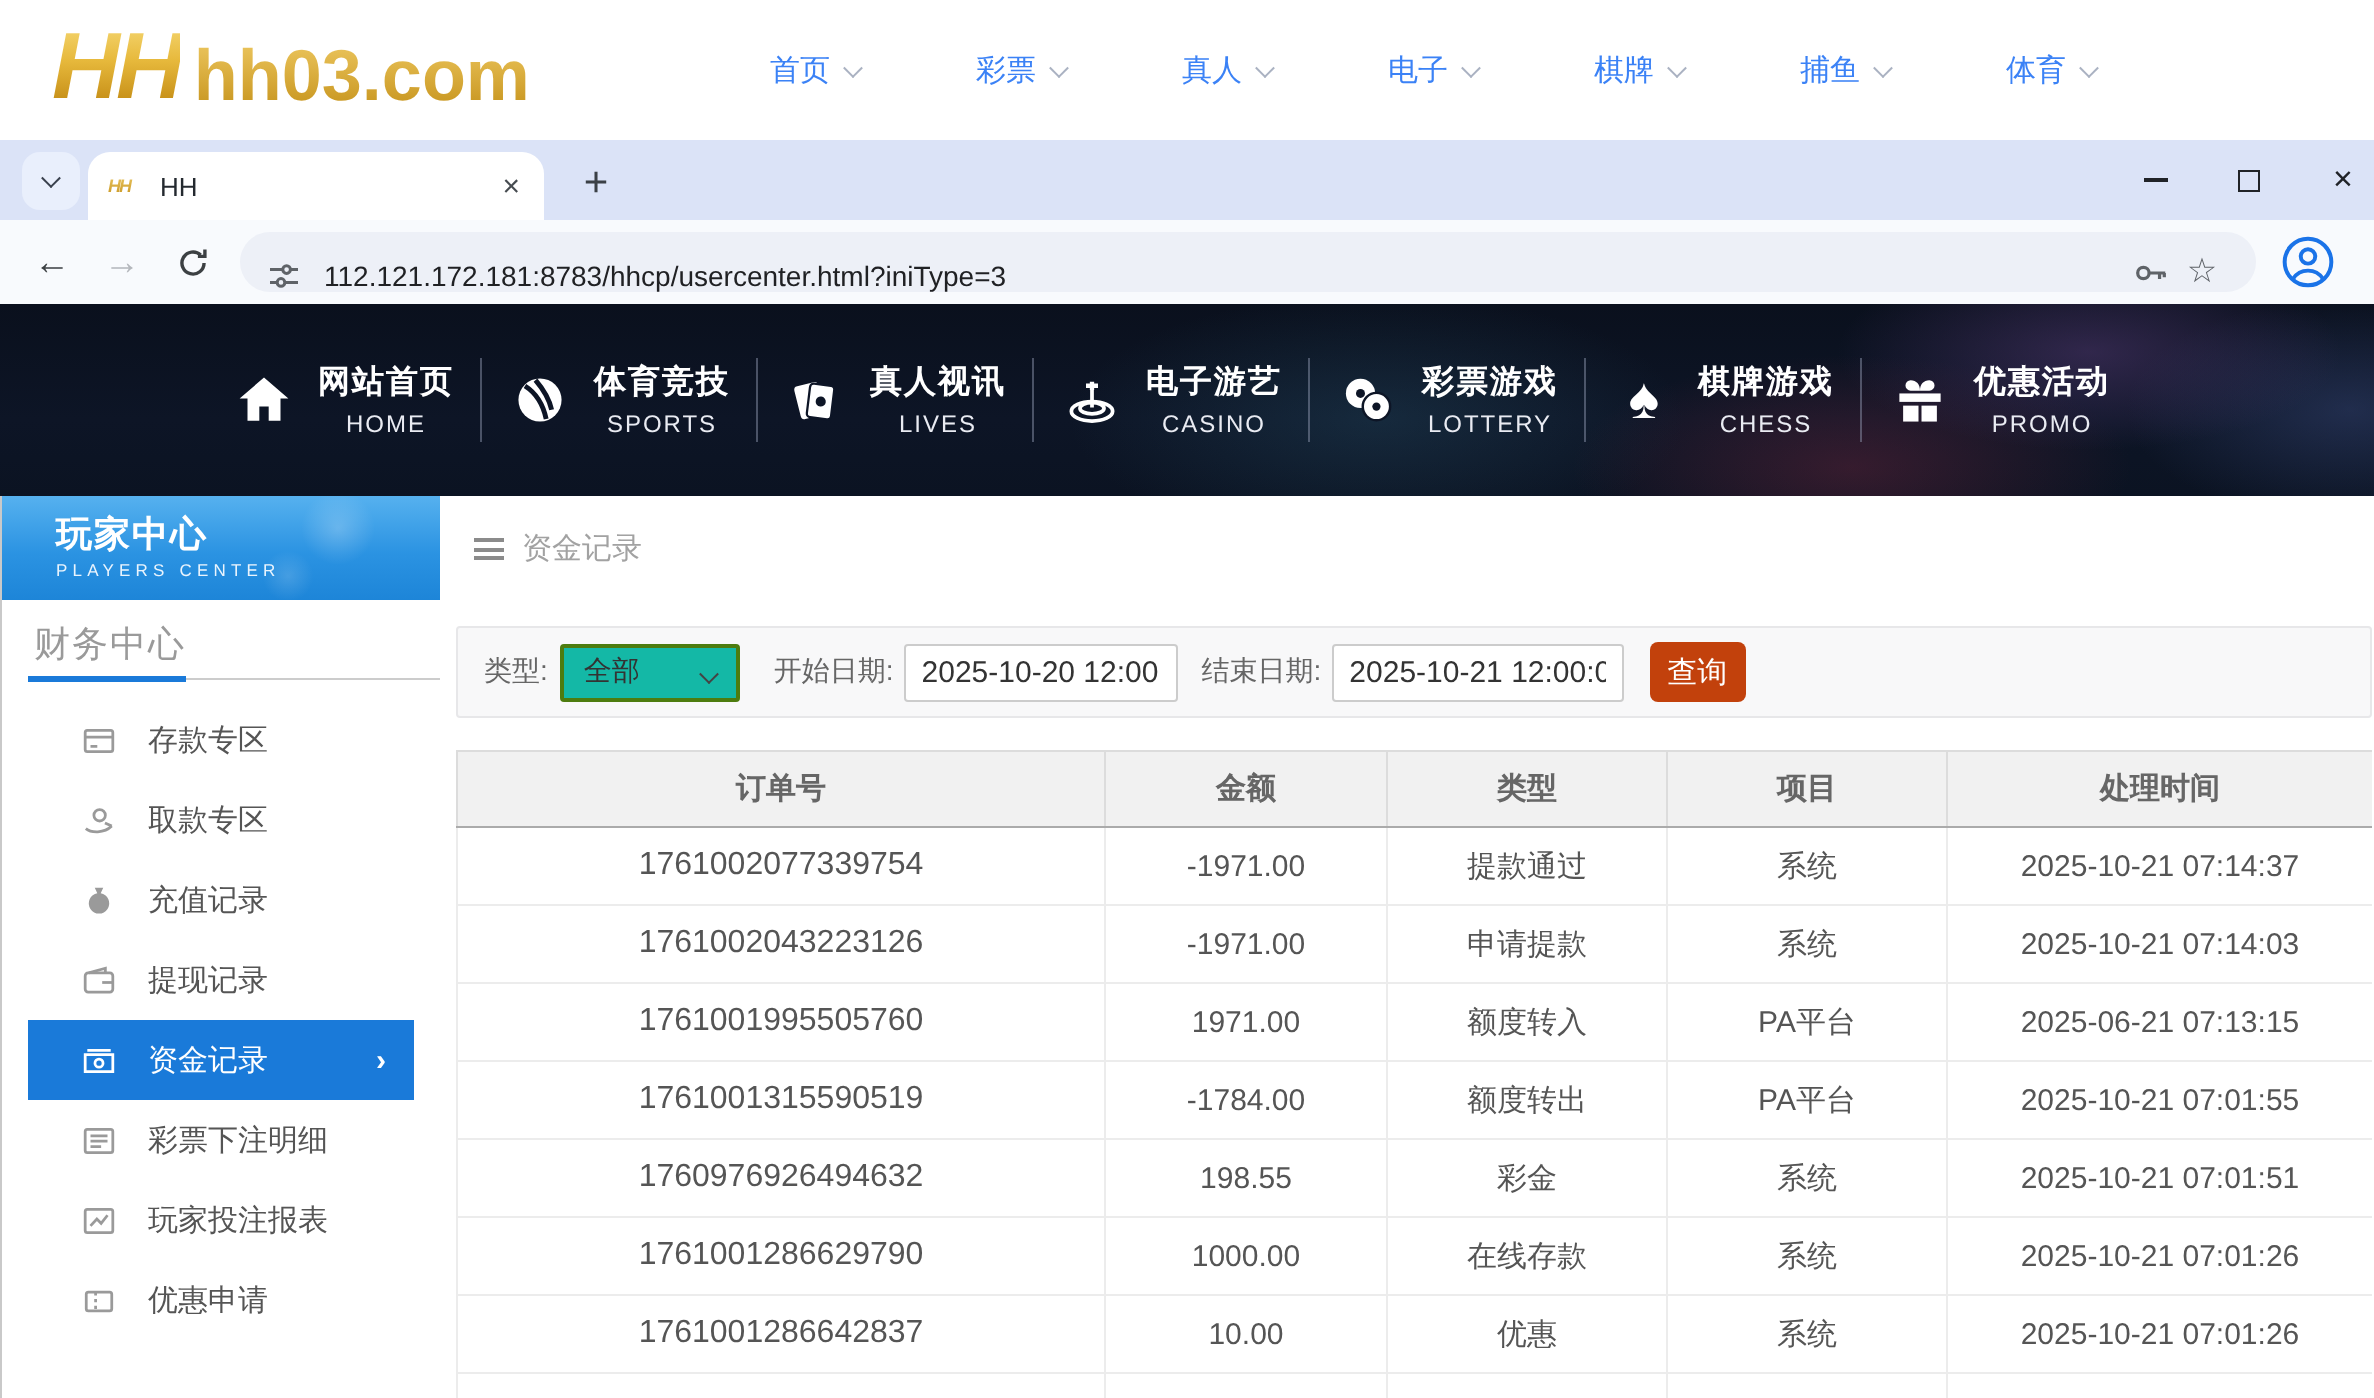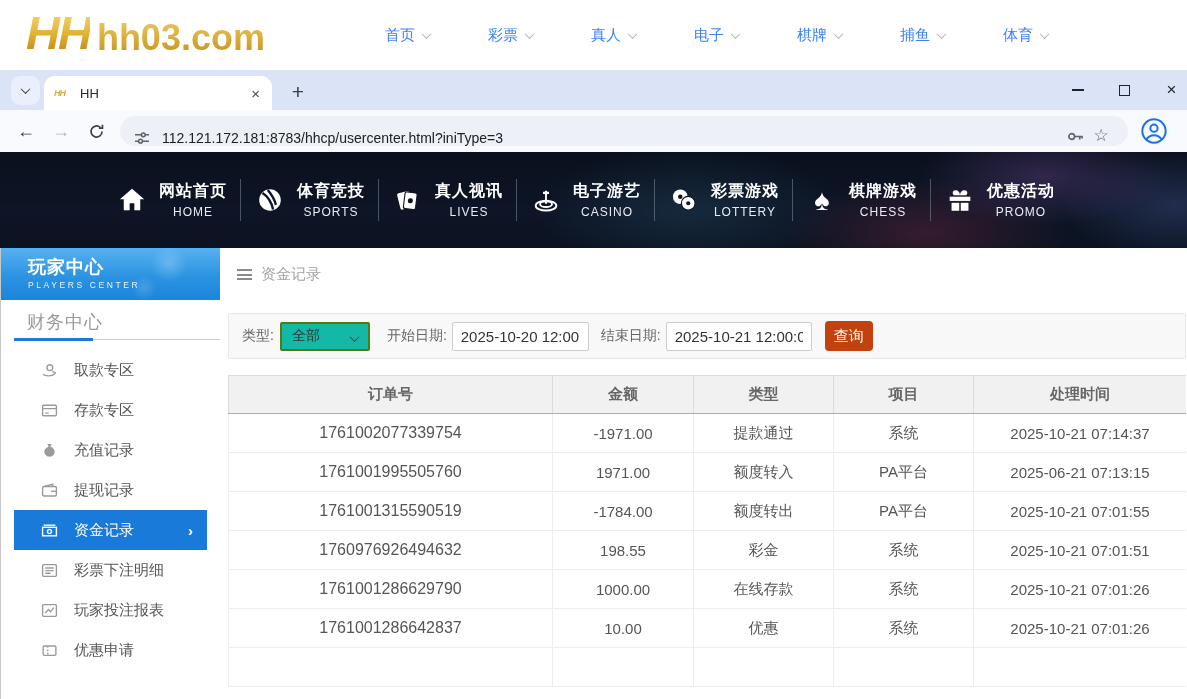--- a/index.html
+++ b/index.html
@@ -76,21 +76,21 @@
   .sidebar { position:absolute; left:0; top:248px; width:240px; height:451px; background:#fff;
              border-right:1px solid #d8d8d8; border-left:1px solid #c9c9c9; }
   .sb-header { position:absolute; left:0; top:0; width:219px; height:52px;
       background:
         radial-gradient(26px 26px at 168px 16px, rgba(255,255,255,.22), transparent 71%),
         radial-gradient(18px 18px at 143px 40px, rgba(255,255,255,.15), transparent 71%),
         linear-gradient(180deg,#56b1ef 0%,#2b93e2 55%,#1d85d8 100%);
       padding:7px 0 0 27px; }
   .sb-title { font-size:18px; font-weight:700; color:#fff; letter-spacing:1px; }
   .sb-sub { font-size:8.5px; color:#eaf4fd; letter-spacing:2.6px; margin-top:1px; }
-  .sb-section { position:absolute; left:26px; top:62px; font-size:18px; color:#9a9a9a; letter-spacing:1px; }
+  .sb-section { position:absolute; left:16px; top:62px; font-size:18px; color:#9a9a9a; letter-spacing:1px; }
   .sb-rule { position:absolute; left:13px; right:13px; top:91px; border-bottom:1px solid #ccc; }
   .sb-rule-accent { position:absolute; left:0; bottom:-2px; width:79px; height:3px; background:#1a7ad9; }
   .sb-menu { position:absolute; left:0; top:102px; width:219px; list-style:none; }
   .sb-item { height:40px; margin:0 13px; display:flex; align-items:center; color:#555; font-size:15px;
              cursor:pointer; position:relative; }
   .sb-item .sb-ico { width:17px; height:17px; margin:0 16px 0 27px; color:#9a9a9a; flex:0 0 auto; }
   .sb-item.active { background:#1a7ad9; color:#fff; }
   .sb-item.active .sb-ico { color:#fff; }
   .sb-arrow { position:absolute; right:14px; font-size:15px; color:#fff; font-weight:700; }
 
@@ -332,31 +332,31 @@
       <div class="sb-title">玩家中心</div>
       <div class="sb-sub">PLAYERS CENTER</div>
     </div>
     <div class="sb-section">财务中心</div>
     <div class="sb-rule">
         <i class="sb-rule-accent"></i>
       </div>
     <ul class="sb-menu">
       <li class="sb-item">
         <svg class="sb-ico" viewBox="0 0 16 16" fill="none" stroke="currentColor" stroke-width="1.3">
+            <rect x="1.5" y="3" width="13" height="10" rx="1"></rect>
+            <path d="M1.5 6.2h13M4 10.5h3.2"></path>
+          </svg>
+        <span>存款专区</span>
+      </li>
+      <li class="sb-item">
+        <svg class="sb-ico" viewBox="0 0 16 16" fill="none" stroke="currentColor" stroke-width="1.3">
             <circle cx="8.3" cy="5.3" r="2.7"></circle>
             <path d="M1.8 11.6c2.4 2 8.6 2.4 12.2-1.2M10.8 8.9l3.2 1.5"></path>
           </svg>
         <span>取款专区</span>
-      </li>
-      <li class="sb-item">
-        <svg class="sb-ico" viewBox="0 0 16 16" fill="none" stroke="currentColor" stroke-width="1.3">
-            <rect x="1.5" y="3" width="13" height="10" rx="1"></rect>
-            <path d="M1.5 6.2h13M4 10.5h3.2"></path>
-          </svg>
-        <span>存款专区</span>
       </li>
       <li class="sb-item">
         <svg class="sb-ico" viewBox="0 0 16 16" fill="currentColor">
             <path d="M6 1.8h4l-1.2 2.6a4.8 4.8 0 1 1-1.6 0z"></path>
           </svg>
         <span>充值记录</span>
       </li>
       <li class="sb-item">
         <svg class="sb-ico" viewBox="0 0 16 16" fill="none" stroke="currentColor" stroke-width="1.3">
             <path d="M3.2 4.2 11 2v2.2"></path>
@@ -441,20 +441,27 @@
         </thead>
         <tbody>
           <tr>
             <td class="c0">1761002077339754</td>
             <td>-1971.00</td>
             <td>提款通过</td>
             <td>系统</td>
             <td>2025-10-21 07:14:37</td>
           </tr>
           <tr>
+            <td class="c0">1761002043223126</td>
+            <td>-1971.00</td>
+            <td>申请提款</td>
+            <td>系统</td>
+            <td>2025-10-21 07:14:03</td>
+          </tr>
+          <tr>
             <td class="c0">1761001995505760</td>
             <td>1971.00</td>
             <td>额度转入</td>
             <td>PA平台</td>
             <td>2025-06-21 07:13:15</td>
           </tr>
           <tr>
             <td class="c0">1761001315590519</td>
             <td>-1784.00</td>
             <td>额度转出</td>

